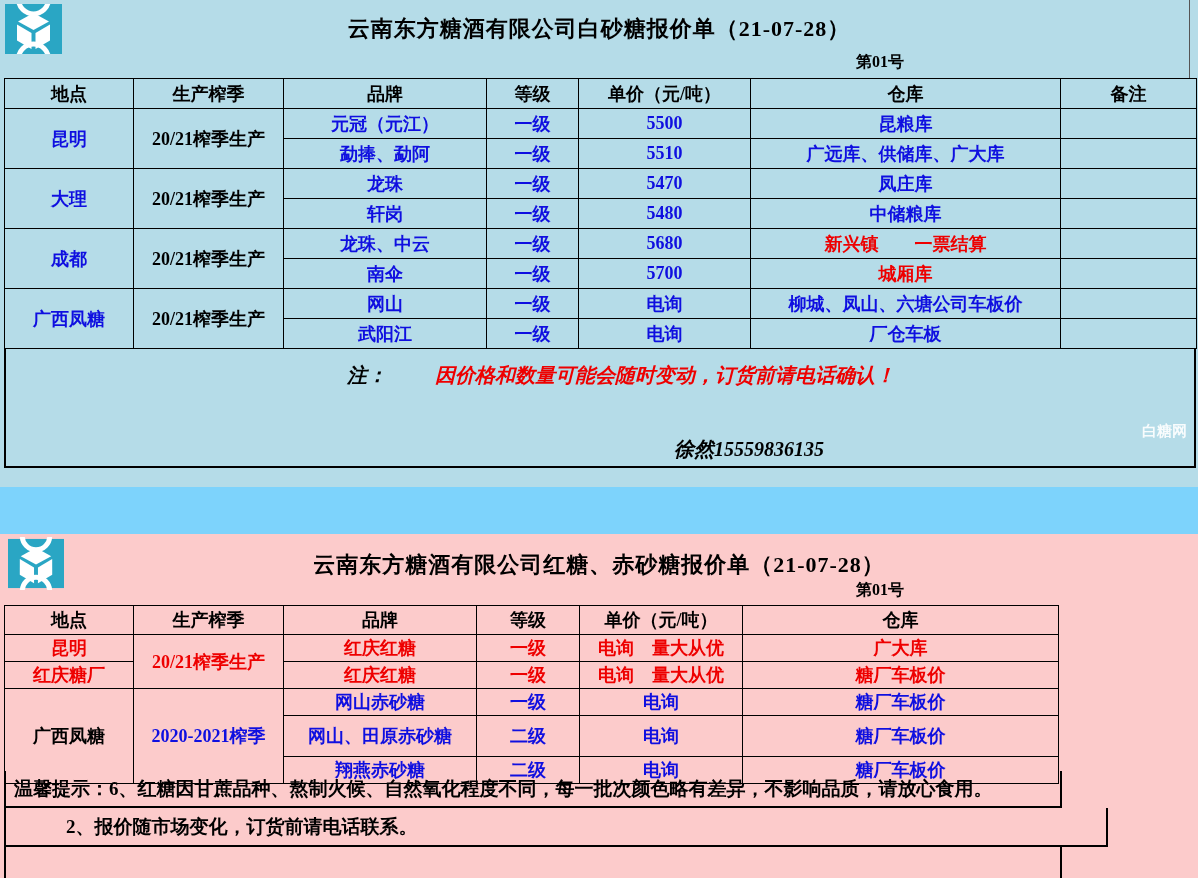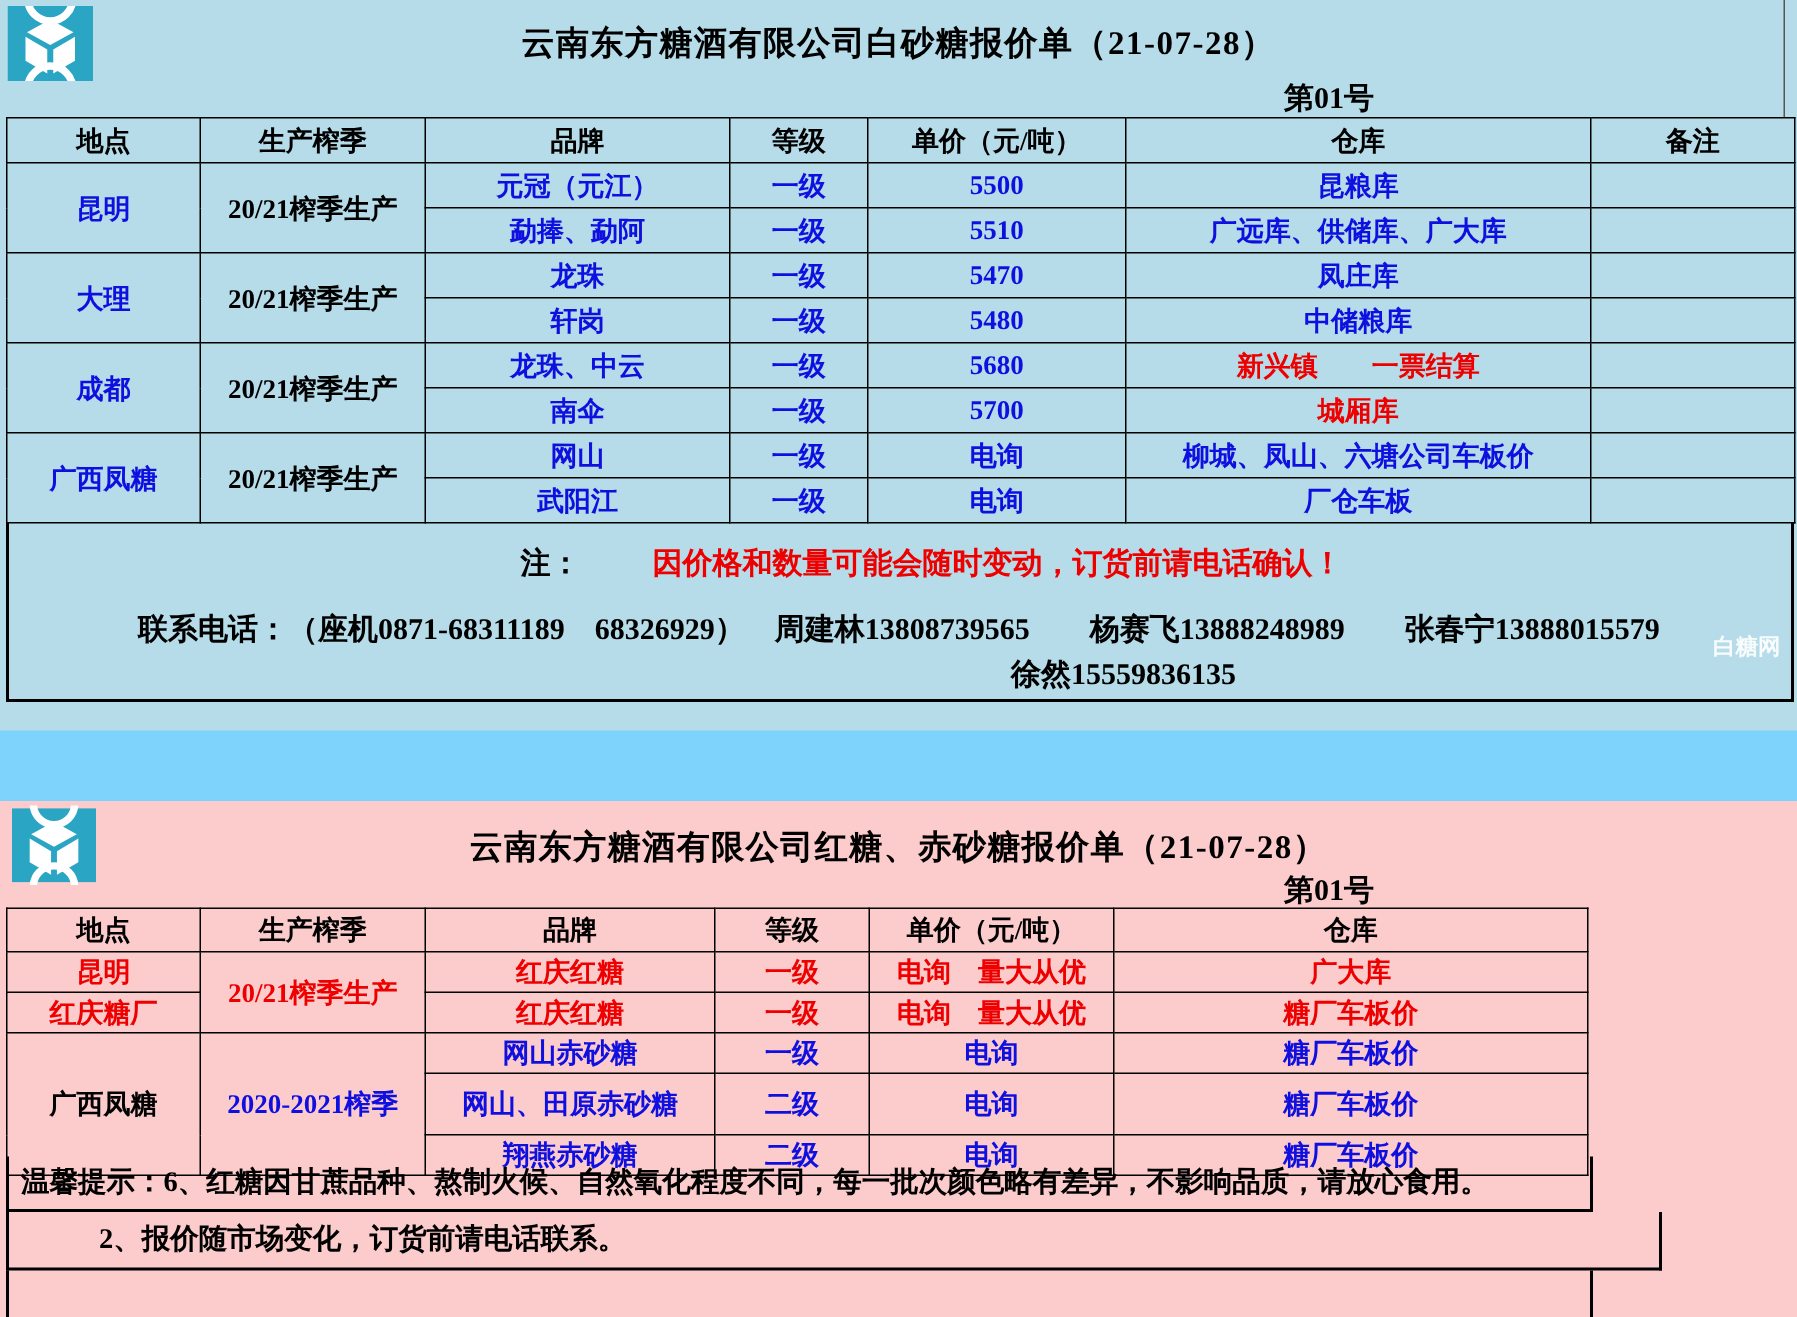--- a/index.html
+++ b/index.html
@@ -3,26 +3,26 @@
 <meta charset="utf-8">
 <style>
   html,body{margin:0;padding:0;}
   body{width:1198px;height:878px;background:#ffffff;font-family:"Liberation Serif","DejaVu Serif",serif;overflow:hidden;}
   #stage{position:relative;width:1198px;height:878px;background:#7dd3fc;overflow:hidden;}
   .sheet{position:absolute;left:0;width:1198px;}
   #sheet1{top:0;height:487px;background:#b5dce8;}
   #sheet2{top:534px;height:369px;background:#fccbcb;}
   .logo{position:absolute;display:block;}
   .title{position:absolute;left:0;width:100%;text-align:center;font-size:22px;font-weight:bold;color:#000;letter-spacing:1px;}
-  .issue{position:absolute;left:856px;font-size:20px;font-weight:bold;color:#000;}
+  .issue{position:absolute;left:856px;font-size:16px;font-weight:bold;color:#000;}
   table{border-collapse:collapse;table-layout:fixed;position:absolute;left:4px;}
   td,th{border:1px solid #000;text-align:center;vertical-align:middle;font-weight:bold;font-size:18px;padding:0;overflow:hidden;white-space:nowrap;color:#000;}
   .blue{color:#0f0fe0;}
   .red{color:#ee0000;}
-  .notesbox{position:absolute;left:4px;border:2px solid #000;border-top:none;background:transparent;}
+  .notesbox{position:absolute;left:4px;border:2px solid #000;border-top:none;background:transparent;font-style:italic;}
   #notes1{top:348px;width:1188px;height:118px;}
   .note-line{position:absolute;top:14px;left:341px;font-size:20px;font-weight:bold;color:#000;}
   .note-line .red-part{margin-left:48px;}
   .contact1a{position:absolute;top:58px;left:86px;font-size:20px;font-weight:bold;color:#000;white-space:nowrap;}
   .contact1b{position:absolute;top:88px;left:668px;font-size:20px;font-weight:bold;color:#000;}
   .watermark{position:absolute;left:1142px;top:422px;font-size:15px;font-weight:bold;color:rgba(255,255,255,0.9);}
   .tipA{position:absolute;top:237px;left:4px;width:1046px;height:35px;border:2px solid #000;border-top:none;font-size:19px;font-weight:bold;color:#000;line-height:35px;padding-left:8px;white-space:nowrap;overflow:hidden;}
   .tipB{position:absolute;top:274px;left:4px;width:1040px;height:37px;border:2px solid #000;border-top:none;font-size:19px;font-weight:bold;color:#000;line-height:37px;padding-left:60px;white-space:nowrap;overflow:hidden;}
   .contacts2{position:absolute;top:313px;left:4px;width:1054px;height:58px;border:2px solid #000;border-top:none;overflow:hidden;}
   .contact2a{position:absolute;top:5px;left:80px;font-size:20px;font-weight:bold;color:#000;white-space:nowrap;}
@@ -131,21 +131,20 @@
         <td class="blue">厂仓车板</td>
         <td></td>
       </tr>
     </tbody>
       </table>
 
     <div id="notes1" class="notesbox">
       <div class="note-line">
         <span>注：</span><span class="red red-part">因价格和数量可能会随时变动，订货前请电话确认！</span>
       </div>
-      <div class="contact1a">联系电话：（座机0871-68311189　68326929）　周建林13808739565　　杨赛飞13888248989　　张春宁13888015579</div>
       <div class="contact1b">徐然15559836135</div>
     </div>
     <div class="watermark">白糖网</div>
   </div>
 
   <div id="sheet2" class="sheet">
     <svg class="logo" style="left:8px;top:3px;" width="56" height="53" viewBox="0 0 57 50">
       <rect x="0" y="0" width="57" height="50" fill="#2aa6c4"></rect>
       <circle cx="28.5" cy="-3" r="14" fill="none" stroke="#ffffff" stroke-width="5"></circle>
       <circle cx="28.5" cy="53" r="14" fill="none" stroke="#ffffff" stroke-width="5"></circle>

